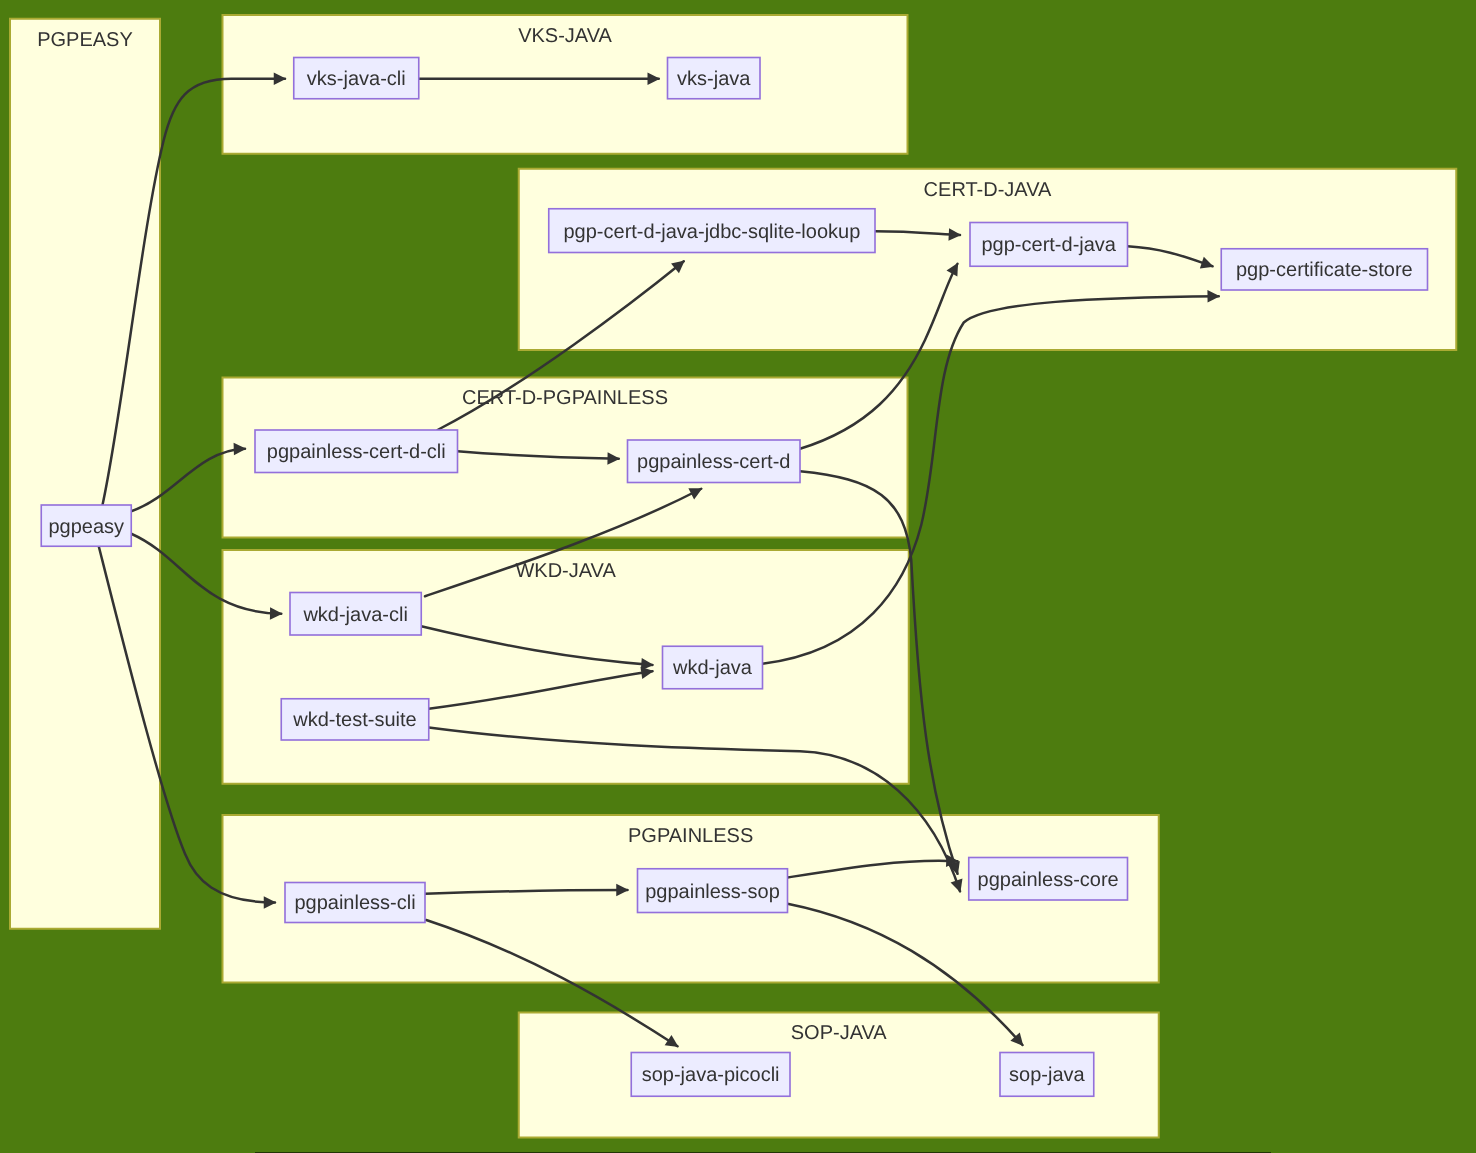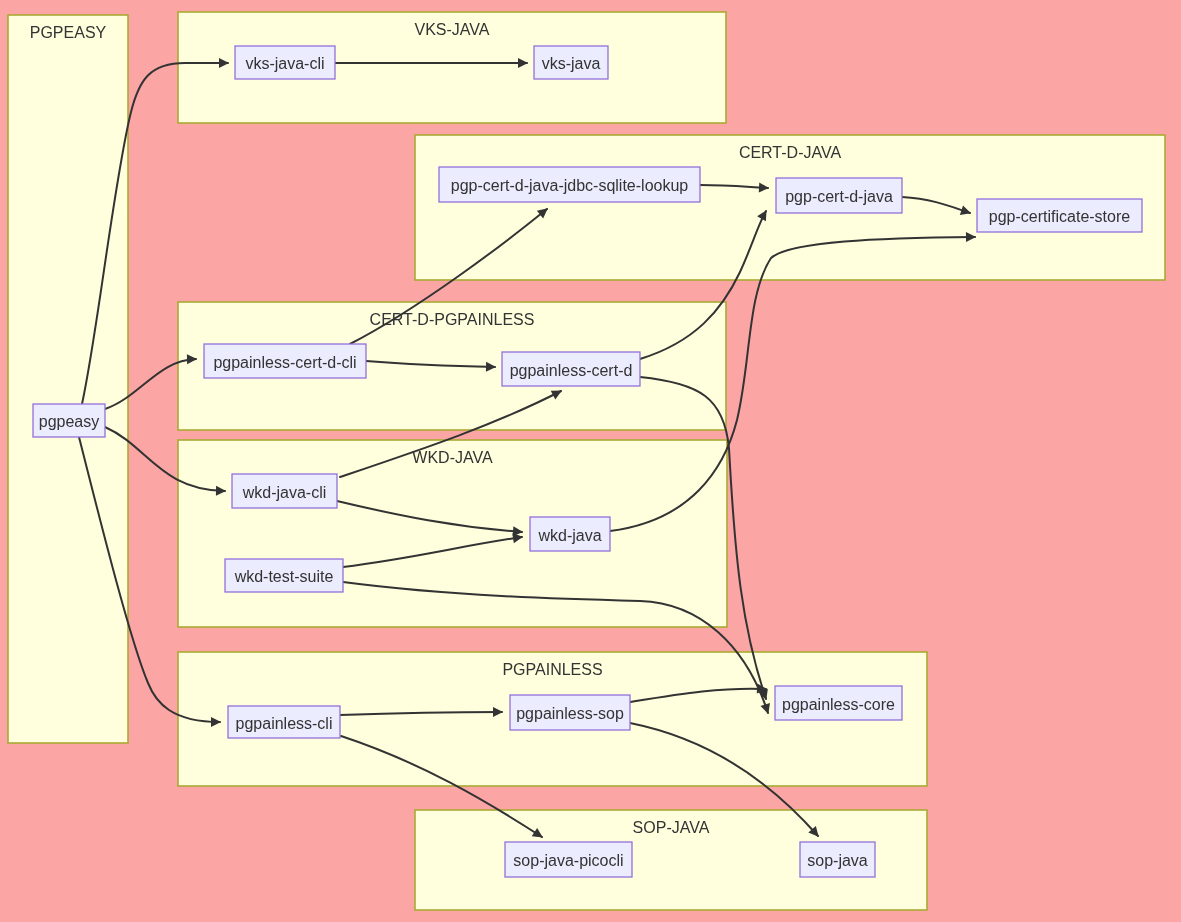--- a/index.html
+++ b/index.html
@@ -8,21 +8,21 @@
     background: #000000;
     width: 1181px;
     height: 922px;
     overflow: hidden;
     font-family: "Liberation Sans", sans-serif;
   }
   .stage {
     position: relative;
     width: 1181px;
     height: 922px;
-    background: #fca5a5;
+    background: #4d7c0f;
   }
   svg { display: block; }
   .cluster {
     fill: #ffffde;
     stroke: #aaaa33;
     stroke-width: 1.6;
   }
   .cluster-title {
     fill: #333333;
     font-family: "Liberation Sans", sans-serif;

